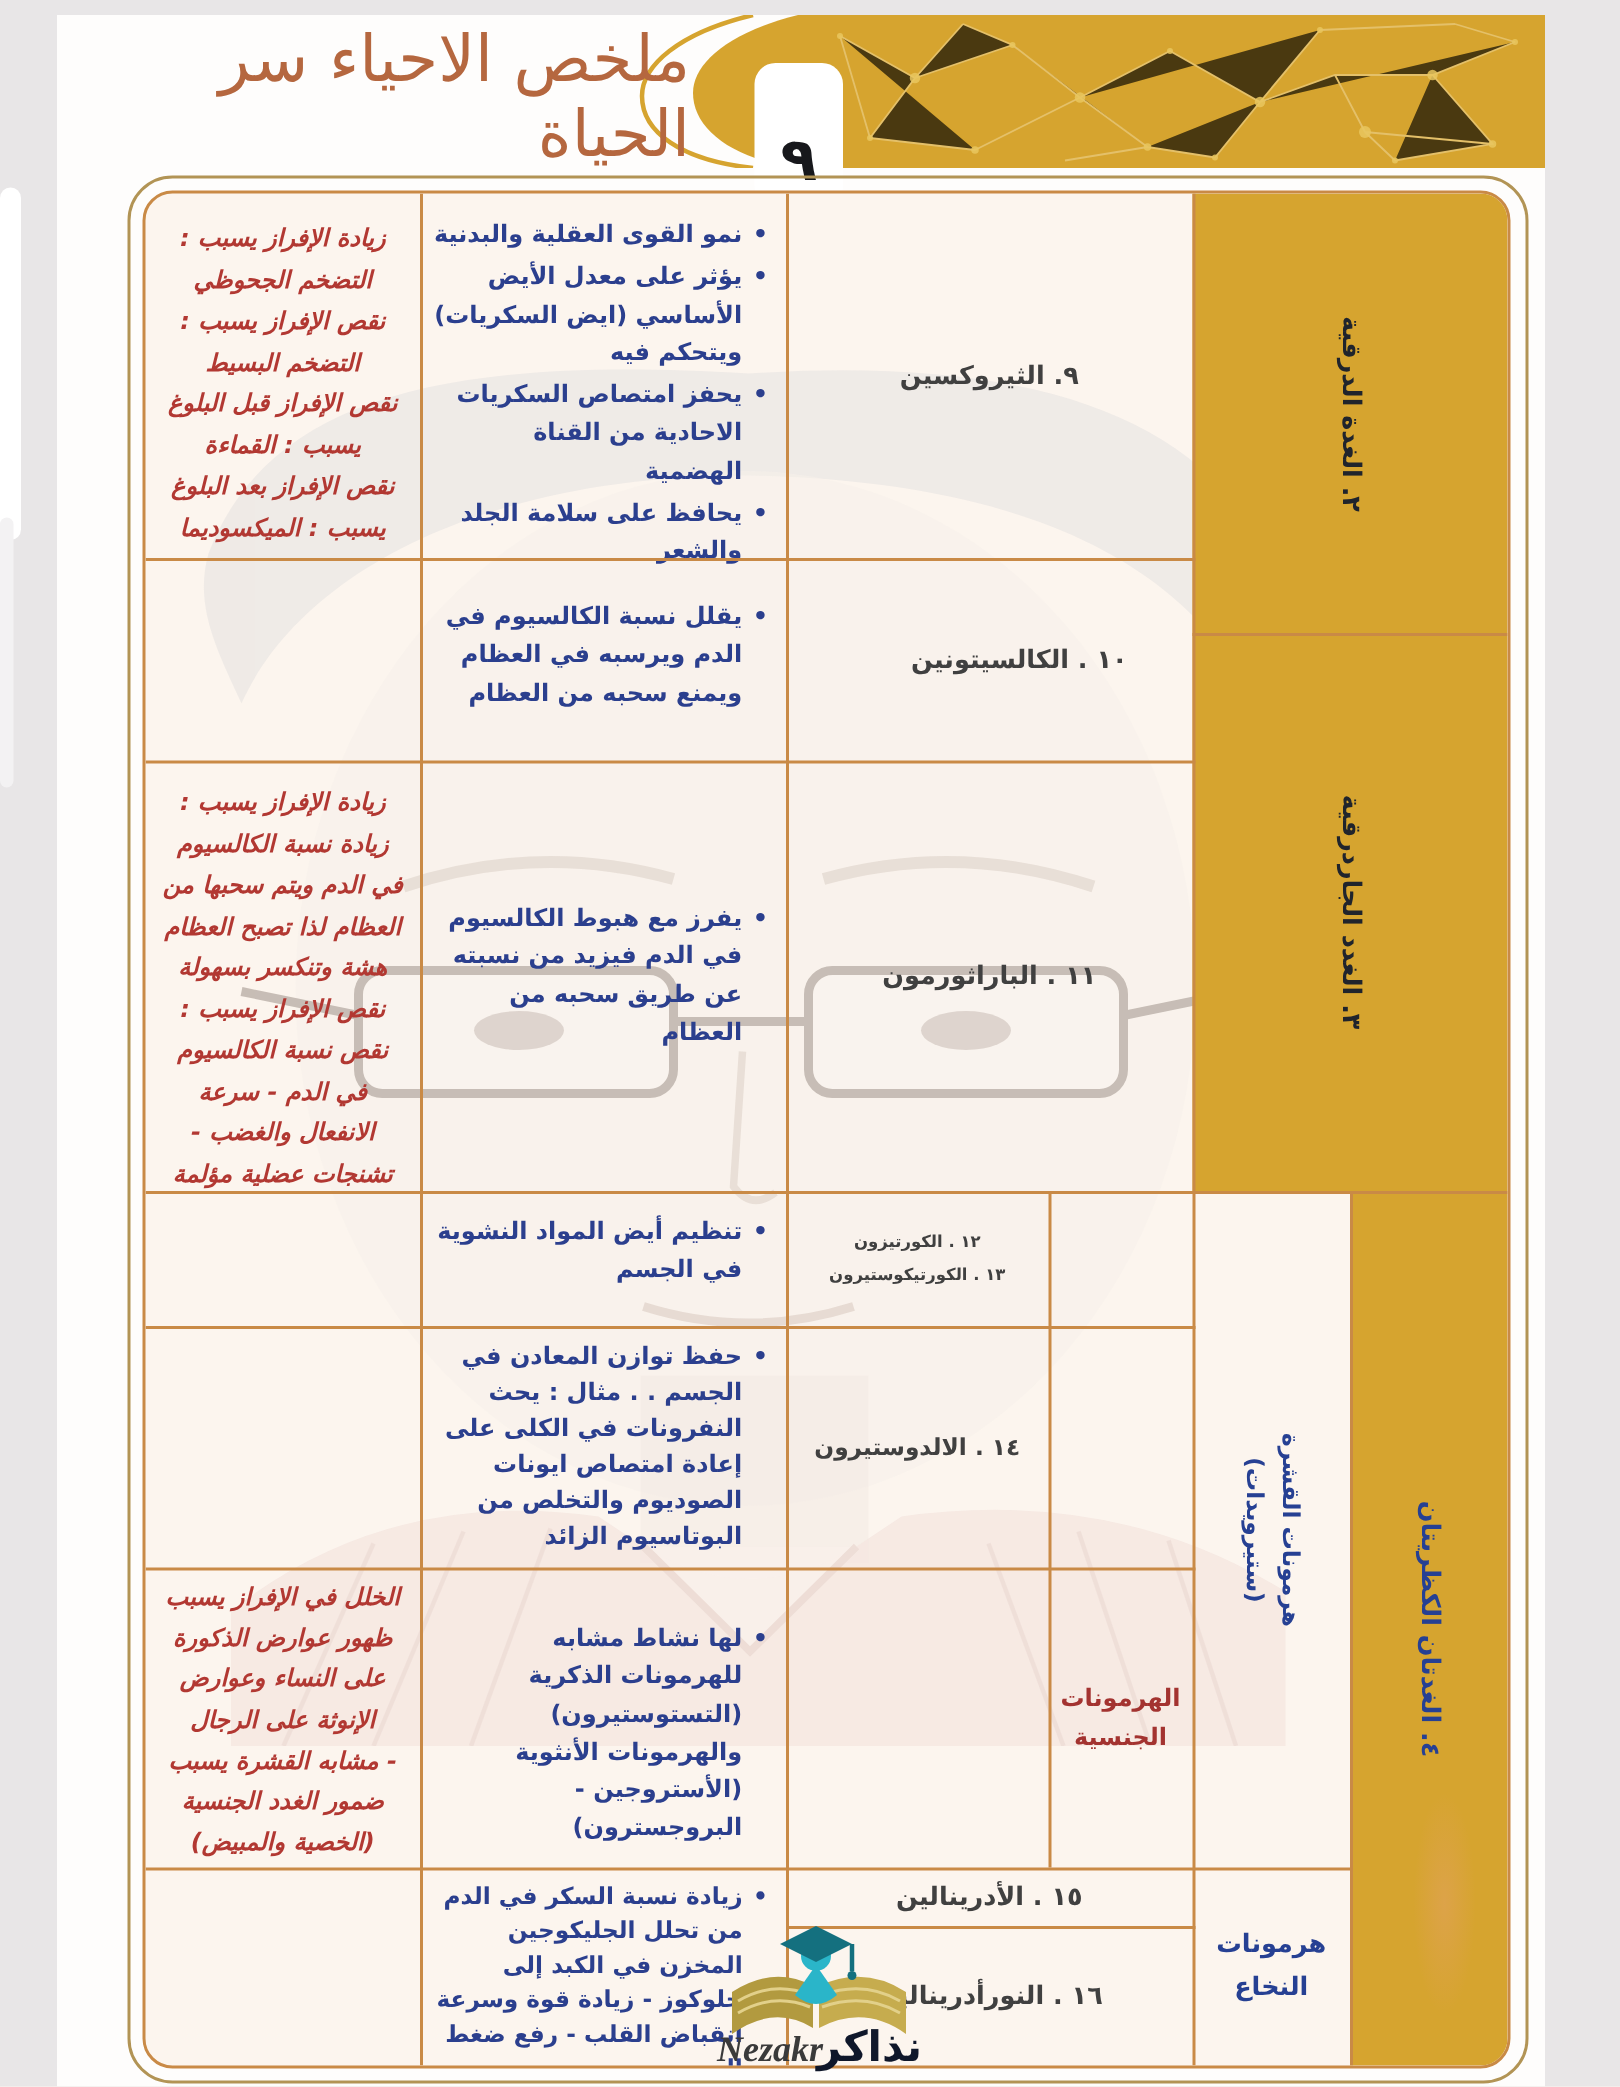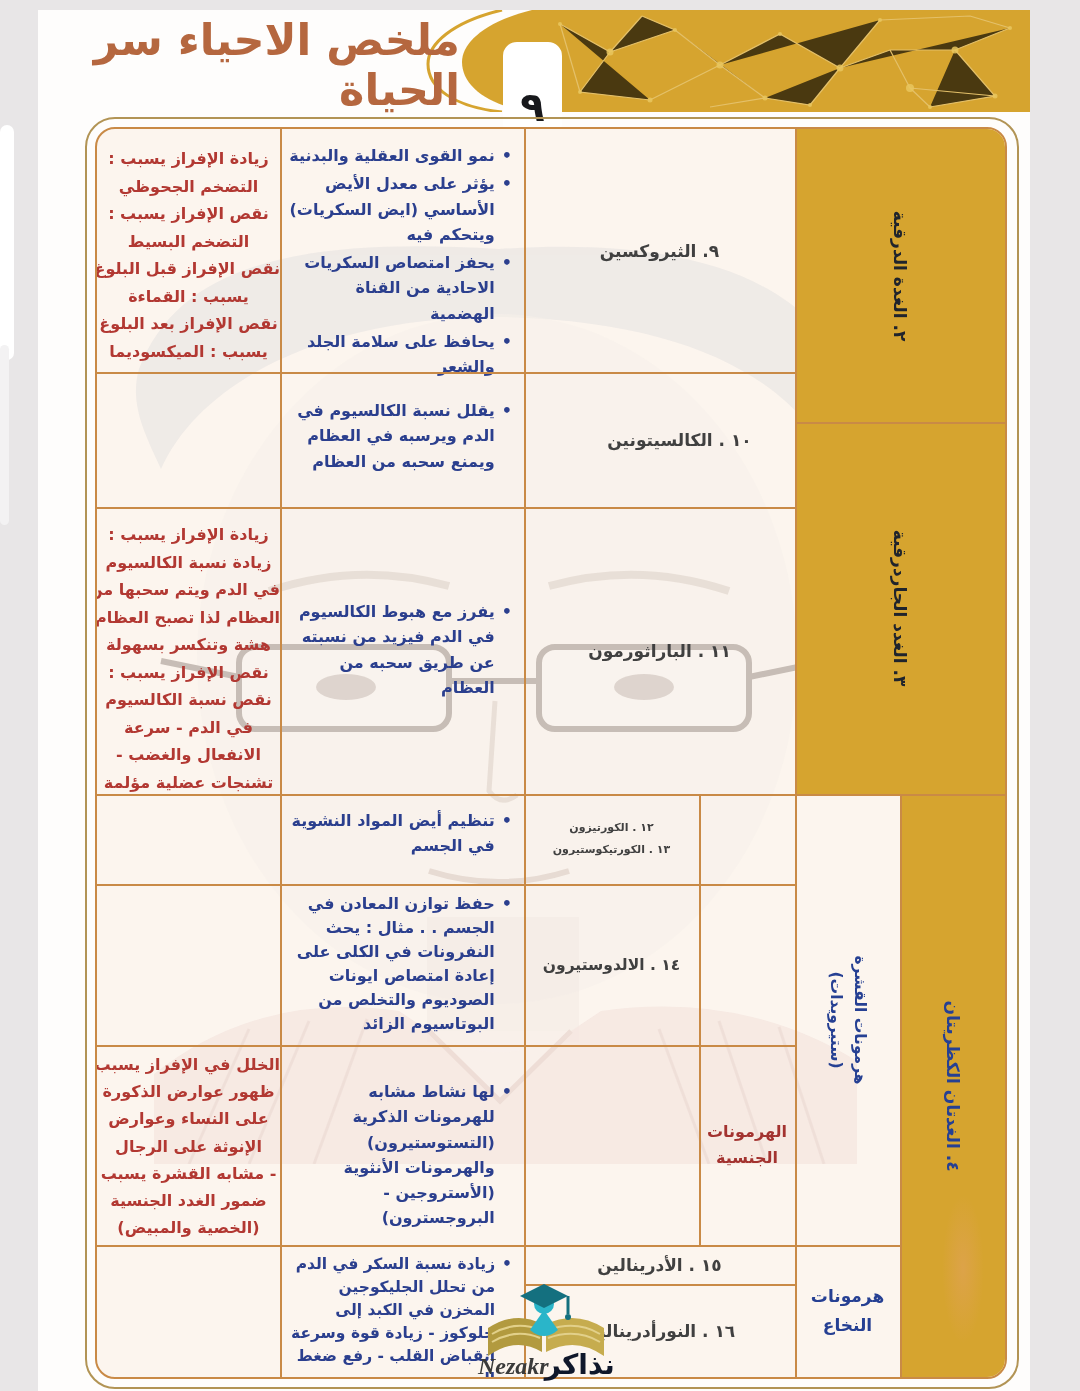--- a/index.html
+++ b/index.html
@@ -11,21 +11,21 @@
   .page{position:absolute;left:38px;top:10px;width:992px;height:1381px;background:#fefdfc;}
   
   .streak1{position:absolute;left:0;top:125px;width:14px;height:235px;background:#ffffff;border-radius:7px;}
   .streak2{position:absolute;left:0;top:345px;width:9px;height:180px;background:#f3f2f3;border-radius:5px;}
 
   
   .banner-svg{position:absolute;left:410px;top:10px;width:620px;height:102px;}
   .page-title{
     position:absolute;left:48px;top:30px;width:412px;height:70px;
     display:flex;align-items:center;justify-content:center;
-    direction:rtl;color:#b5673f;font-size:43px;font-weight:bold;letter-spacing:-1px;
+    direction:rtl;color:#b5673f;font-size:43px;font-weight:normal;letter-spacing:-1px;
   }
   .page-tab{
     position:absolute;left:503px;top:42px;width:59px;height:91px;
     background:#ffffff;border-radius:14px 14px 9px 9px;
     display:flex;align-items:flex-end;justify-content:center;
   }
   .page-tab .num{font-size:40px;color:#17181c;line-height:1;padding-bottom:6px;font-weight:bold;}
 
   
   .outer-line{
@@ -44,21 +44,21 @@
   .goldcell{background:#d6a42f;}
   .rot{
     position:absolute;left:50%;top:50%;
     transform:translate(-50%,-50%) rotate(90deg);
     white-space:nowrap;text-align:center;
   }
   .gland-dark{color:#20242c;font-weight:bold;font-size:17px;}
   .gland-blue{color:#264093;font-weight:bold;font-size:17px;}
   .striptext{color:#264093;font-weight:bold;font-size:15.5px;line-height:1.55;}
 
-  .dis{color:#b23832;font-weight:bold;font-size:16px;line-height:1.72;text-align:center;}
+  .dis{color:#b23832;font-weight:bold;font-size:16px;line-height:1.72;text-align:center;font-style:italic;}
   .dis .tline{white-space:nowrap;}
   .fn{color:#2b3f8e;font-weight:bold;font-size:16px;line-height:1.58;text-align:right;}
   .fn .bullet-row{display:flex;direction:rtl;margin-bottom:3px;}
   .fn .bullet{margin-left:7px;flex:0 0 auto;}
   .name{color:#404040;font-weight:bold;font-size:17px;display:flex;align-items:center;justify-content:center;text-align:center;}
   .name-sm .tline{font-size:11px;line-height:2;white-space:nowrap;}
   .sub{color:#a33330;font-weight:bold;font-size:16px;line-height:1.6;display:flex;align-items:center;justify-content:center;text-align:center;}
   .medulla{color:#264093;font-weight:bold;font-size:17px;line-height:1.7;display:flex;align-items:center;justify-content:center;text-align:center;}
 
   .pinkmark{position:absolute;left:943px;top:1195px;width:42px;height:150px;z-index:4;

